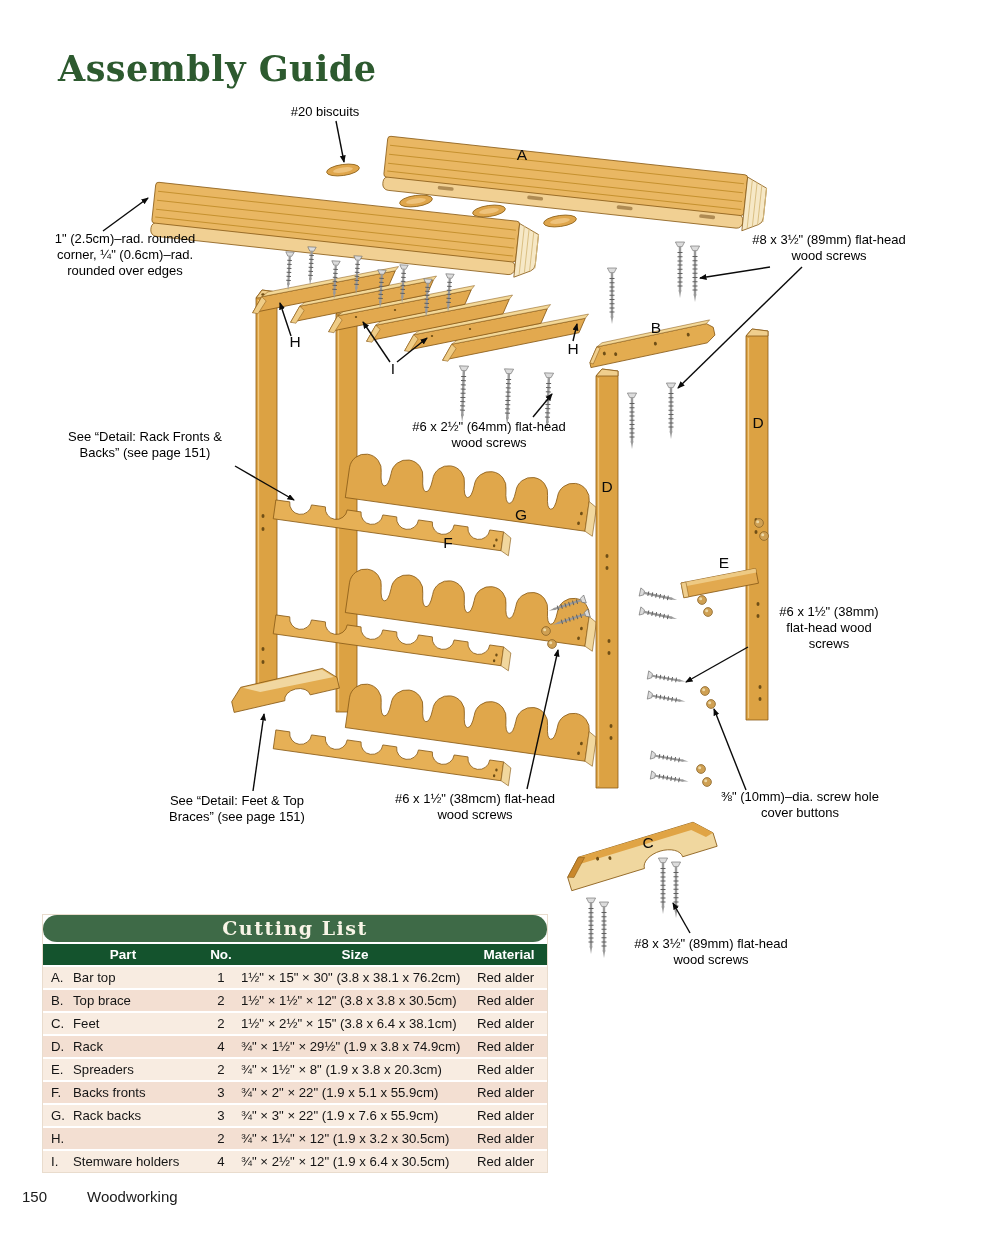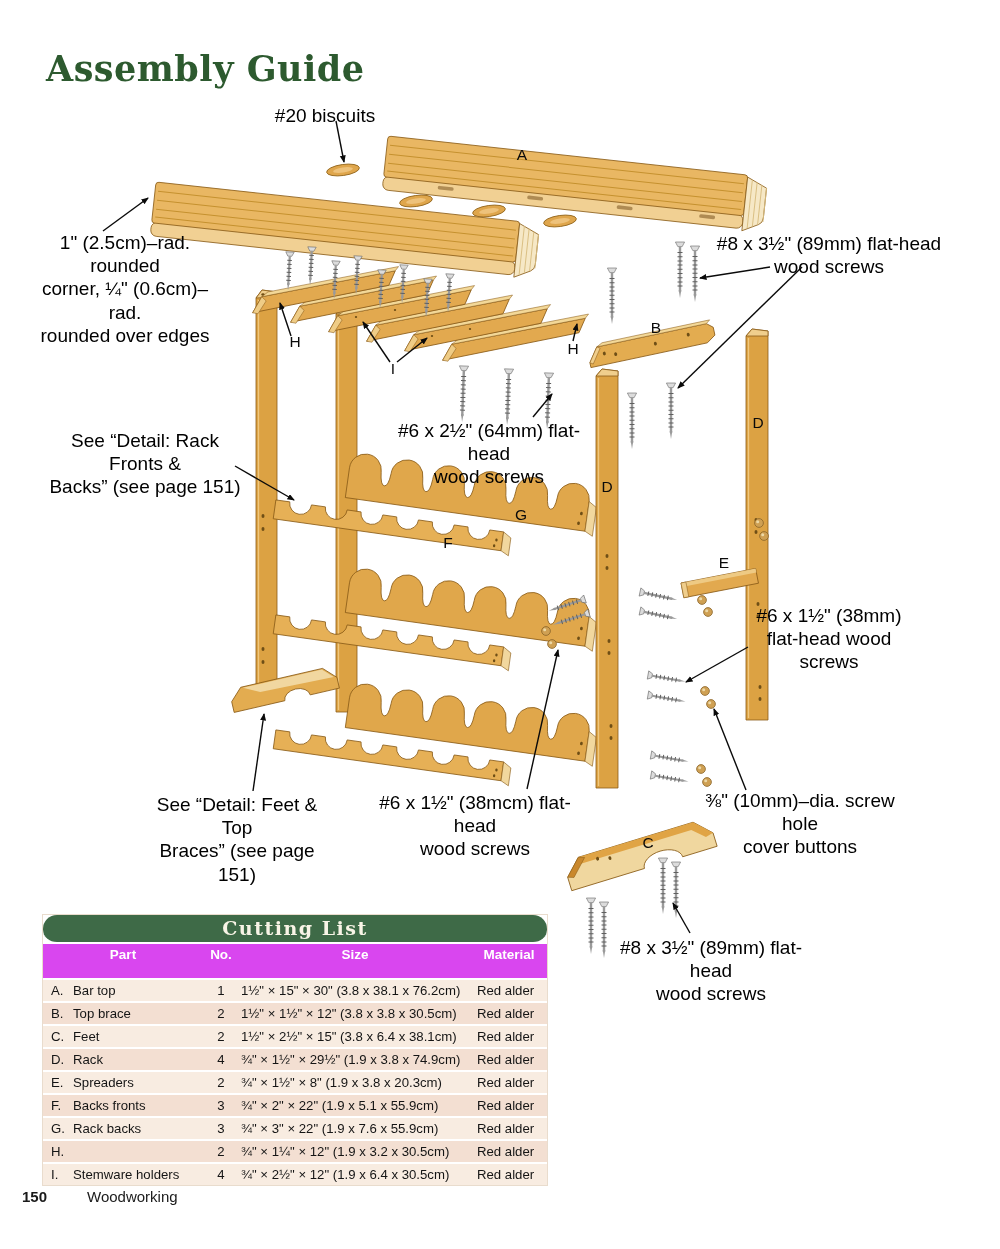--- a/index.html
+++ b/index.html
@@ -1,45 +1,45 @@
 <!DOCTYPE html>
 <html><head>
 <meta charset="utf-8">
 <style>
   html,body{margin:0;padding:0;background:#fff;}
   .page{position:relative;width:1000px;height:1249px;background:#ffffff;overflow:hidden;
         font-family:"Liberation Sans",sans-serif;color:#111;}
-  .page-title{position:absolute;left:46px;top:48px;margin:0;
+  .page-title{position:absolute;left:58px;top:48px;margin:0;
         font-family:"DejaVu Serif",serif;font-weight:700;font-size:35px;
         color:#2d5a2f;letter-spacing:.5px;}
   .diagram-svg{position:absolute;left:0;top:0;width:1000px;height:1249px;}
-  .callout{position:absolute;font-size:19px;line-height:1.22;color:#000;
+  .callout{position:absolute;font-size:13px;line-height:1.22;color:#000;
         text-align:center;white-space:pre-line;}
   .wd{stroke:#8a5c18;stroke-width:.8;}
   .hole{fill:#6e4e16;}
   .arr{stroke:#0a0a0a;stroke-width:1.4;fill:none;marker-end:url(#ah);}
   .plbl{font-family:"Liberation Sans",sans-serif;font-size:15.5px;fill:#0a0a0a;text-anchor:middle;}
   
   .cutting-list{position:absolute;left:42px;top:914px;width:504px;border:1px solid #e9dccd;}
   .cl-title{height:27px;background:#3e6a47;color:#f8f4e6;
         font-family:"DejaVu Serif",serif;font-weight:700;font-size:19px;letter-spacing:1.5px;
         text-align:center;line-height:27px;border-bottom:2px solid #fff;border-radius:14px;}
-  .cl-head{display:grid;grid-template-columns:160px 36px 232px 1fr;background:#d946ef;
-        color:#fff;font-weight:700;font-size:13.5px;height:34px;line-height:21px;text-align:center;}
+  .cl-head{display:grid;grid-template-columns:160px 36px 232px 1fr;background:#14532d;
+        color:#fff;font-weight:700;font-size:13.5px;height:21px;line-height:21px;text-align:center;}
   .cl-row{display:grid;grid-template-columns:160px 36px 232px 1fr;height:21px;line-height:21px;
         font-size:13.2px;color:#151515;border-top:2px solid #fff;}
   .cl-row.odd{background:#f8ece1;}
   .cl-row.even{background:#f3dfd2;}
   .cell-part{padding-left:8px;display:flex;text-align:left;}
   .cell-part .ltr{width:22px;flex:none;}
   .cell-no{text-align:center;}
   .cell-size{padding-left:2px;white-space:nowrap;}
   .cell-mat{padding-left:6px;}
   .footer{position:absolute;left:22px;top:1188px;font-size:15px;color:#1a1a1a;}
-  .footer .pg{font-weight:700;}
+  .footer .pg{font-weight:400;}
   .footer .sect{margin-left:40px;}
 </style>
 </head>
 <body>
 
 <div class="page">
 
   <h1 class="page-title">Assembly Guide</h1>
 
   <svg class="diagram-svg" viewBox="0 0 1000 1249">

